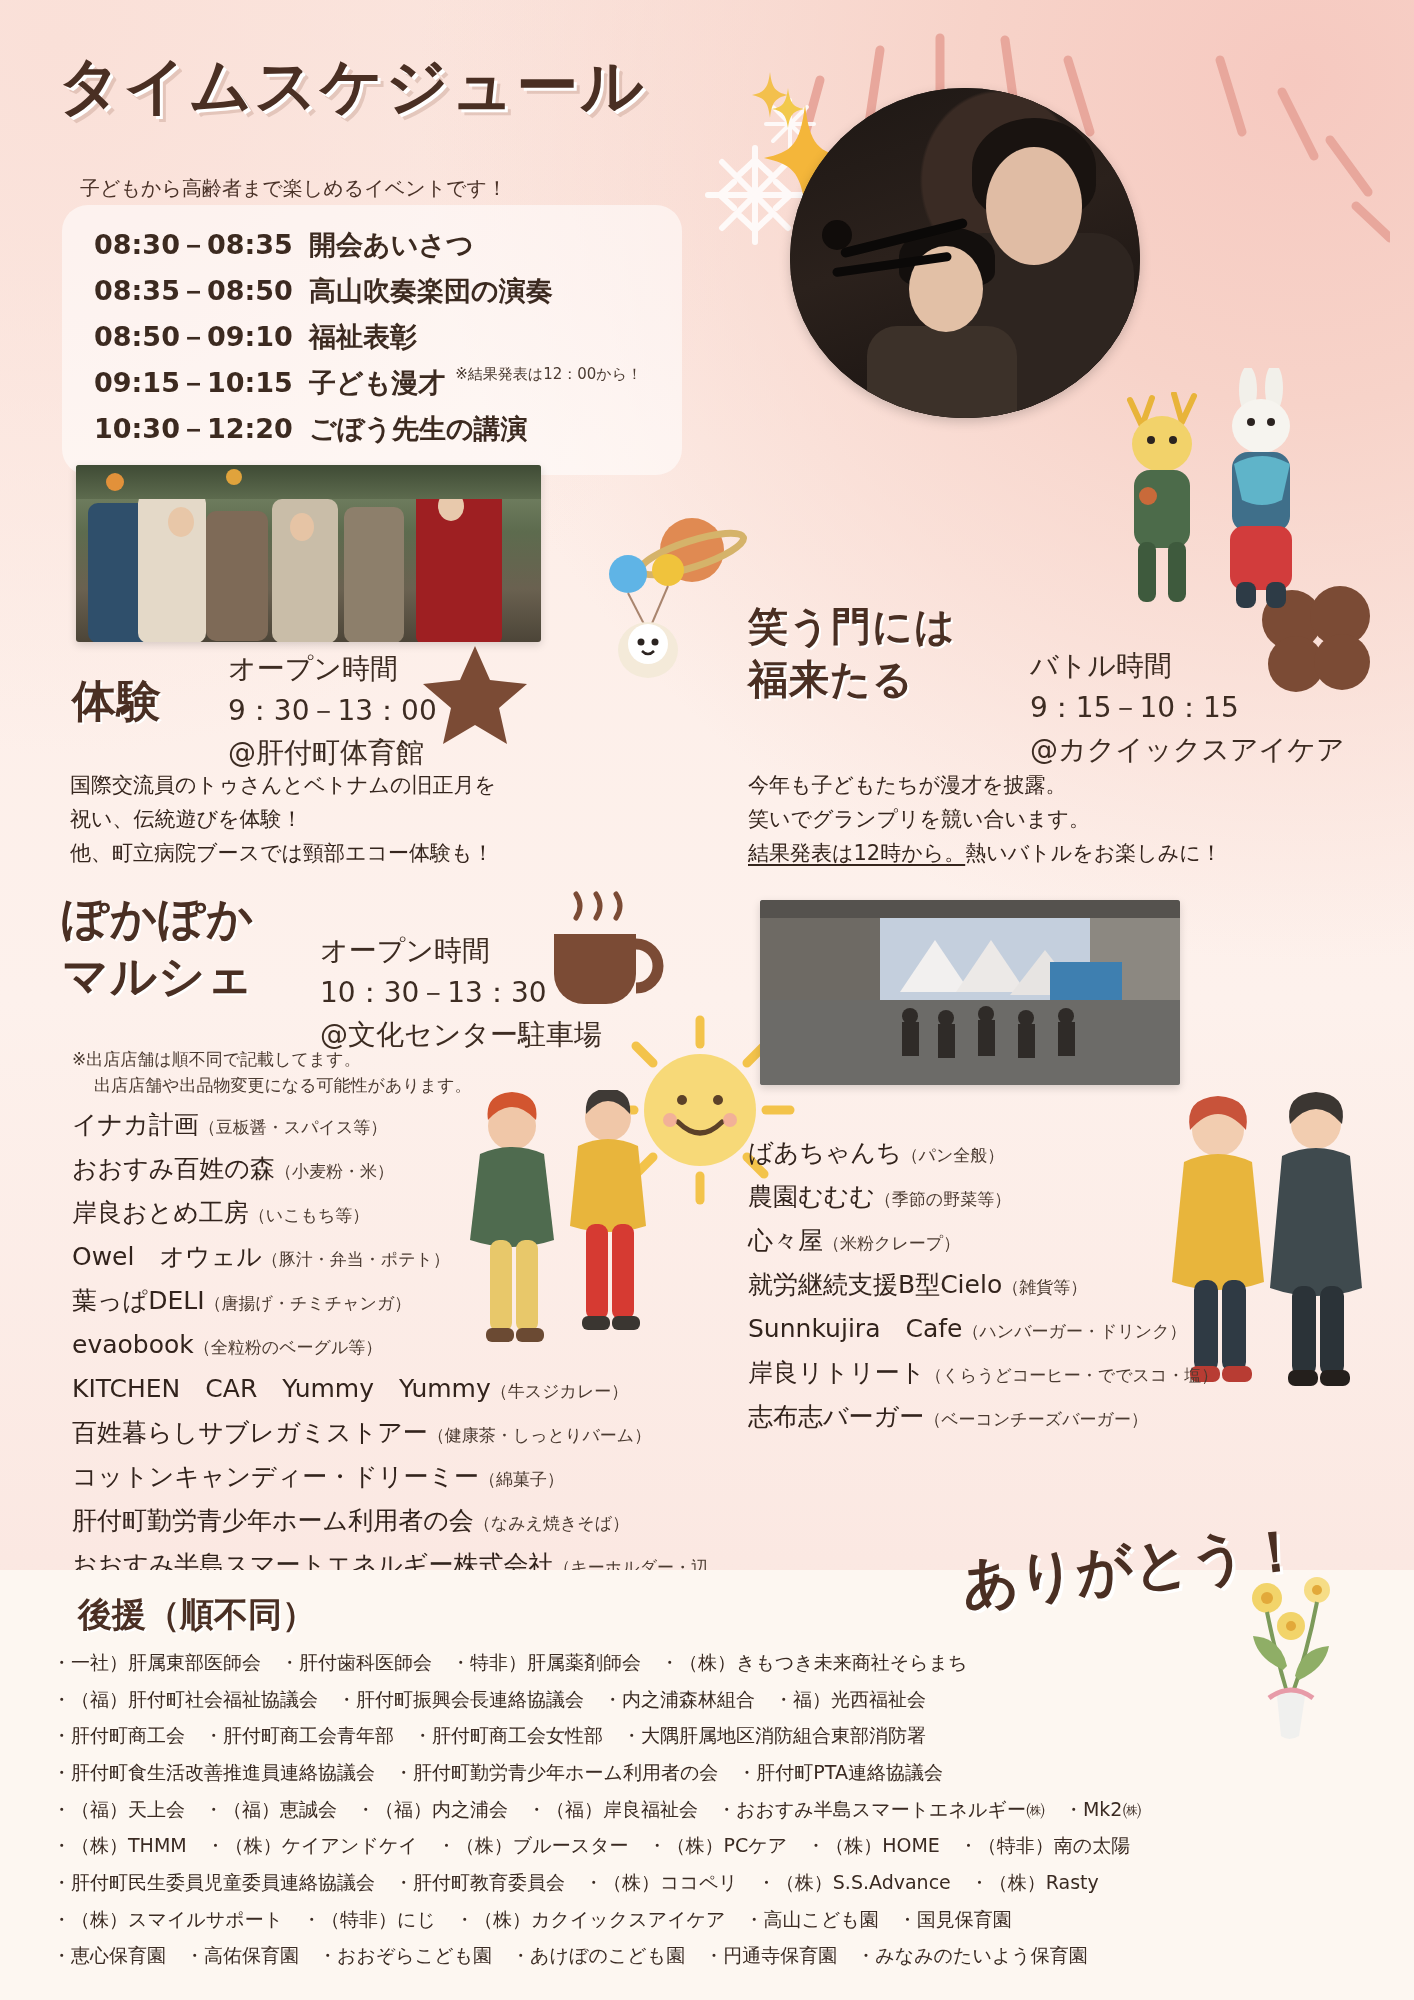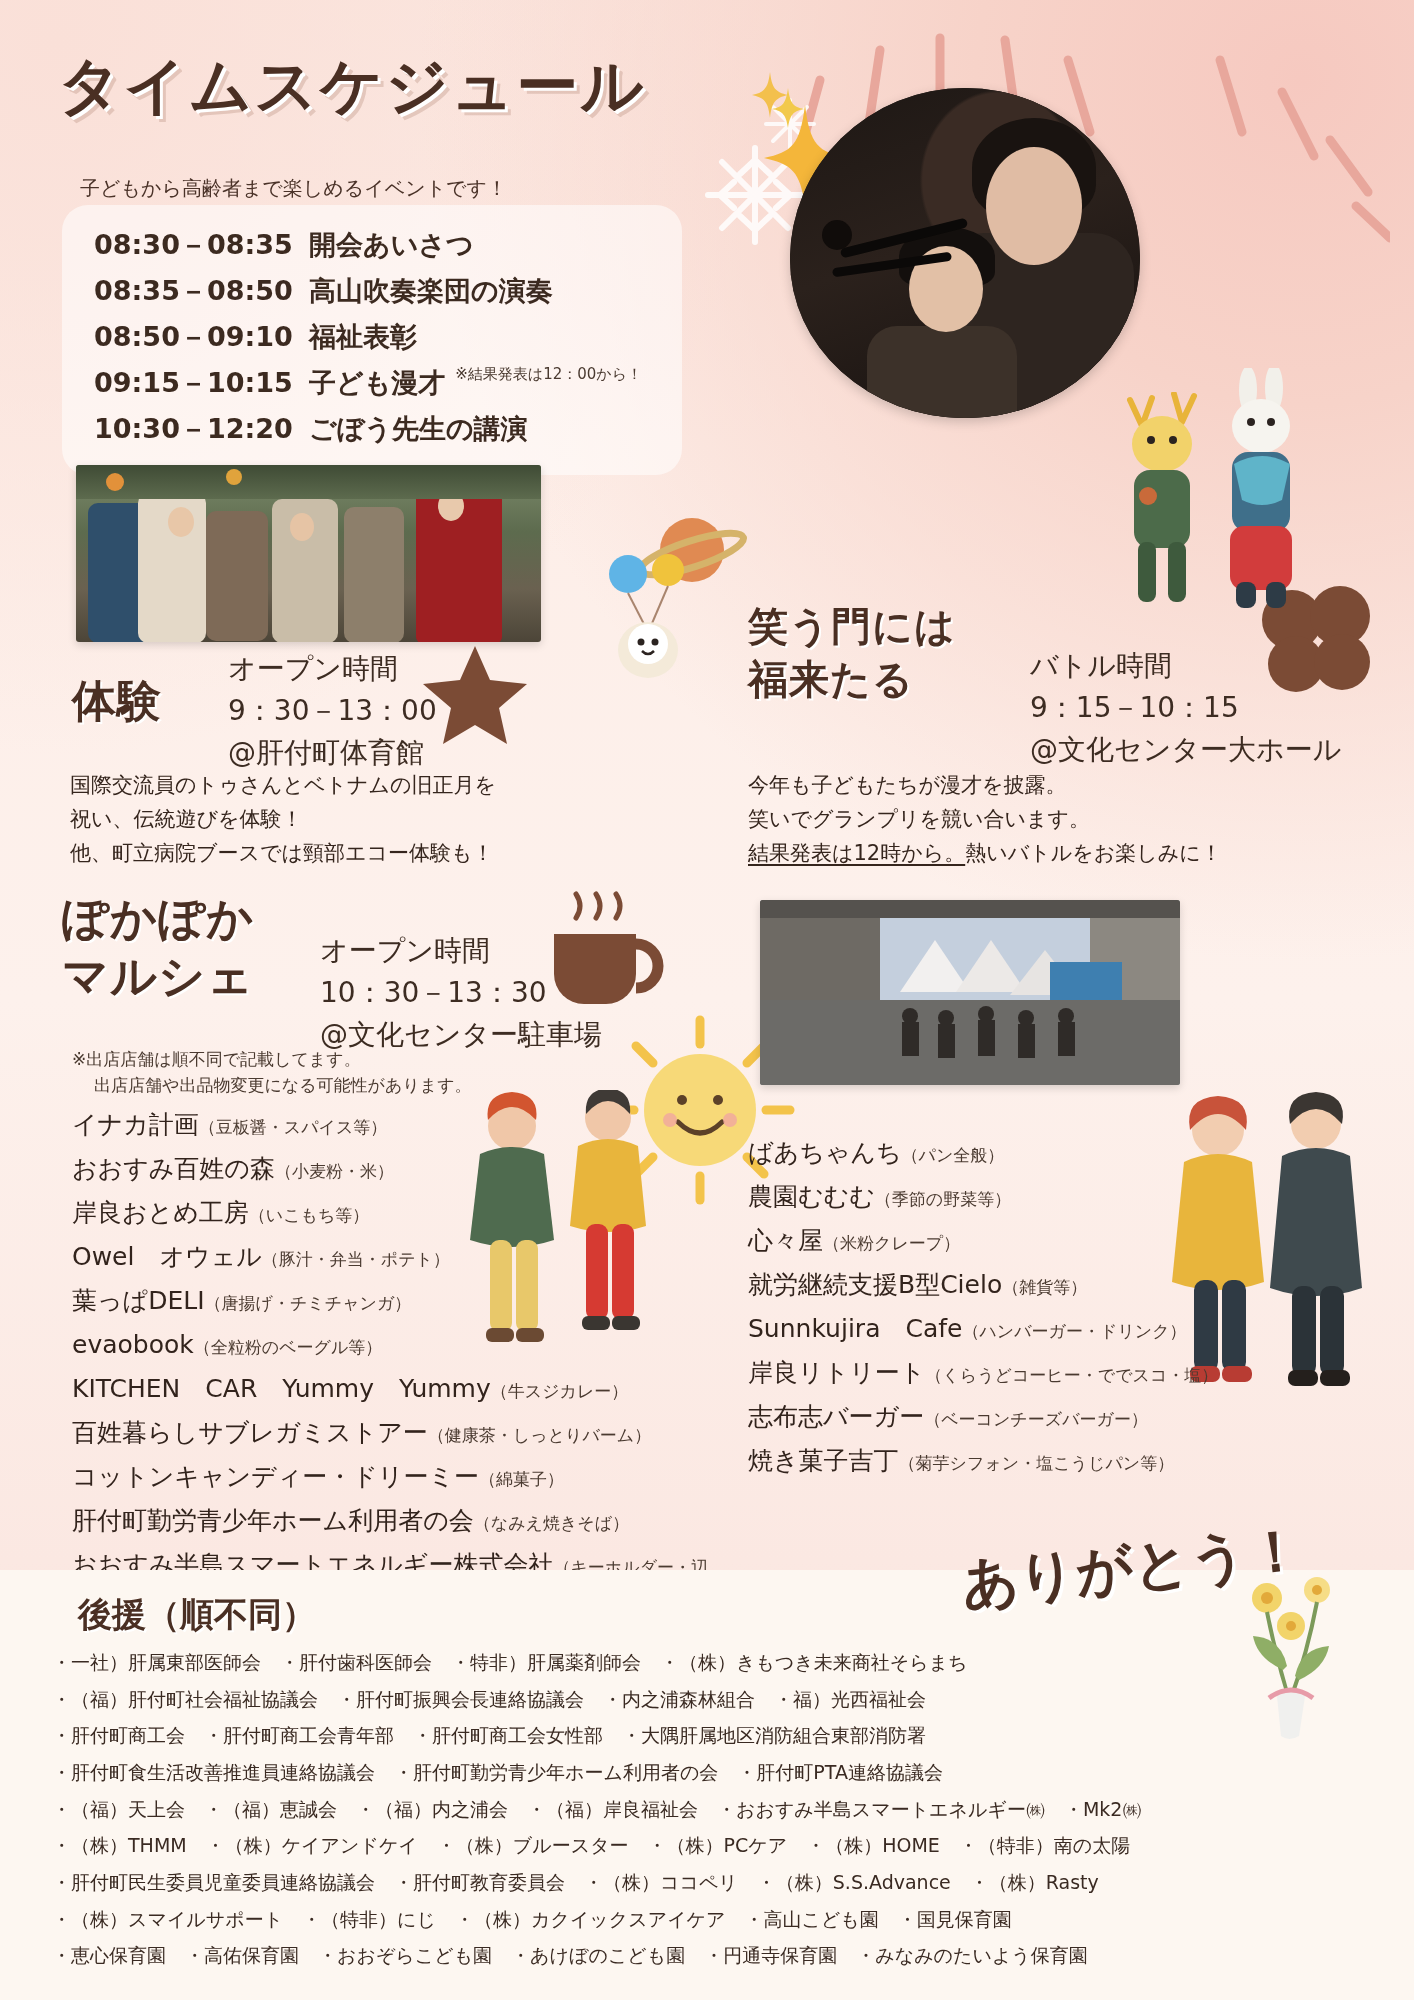--- a/index.html
+++ b/index.html
@@ -301,21 +301,21 @@
     <div>他、町立病院ブースでは頸部エコー体験も！</div>
   </div>
 
   <div class="sec-warau h-brown">
     <div>笑う門には</div>
     <div>福来たる</div>
   </div>
   <div class="meta meta-warau">
     <div>バトル時間</div>
     <div>9：15－10：15</div>
-    <div>@文化センター大ホール</div>
+    <div>@カクイックスアイケア</div>
   </div>
   <div class="body-text body-warau">
     <div>今年も子どもたちが漫才を披露。</div>
     <div>笑いでグランプリを競い合います。</div>
     <div>
       <span class="underline">結果発表は12時から。</span><span>熱いバトルをお楽しみに！</span>
     </div>
   </div>
 
   <div class="sec-poka h-brown">
@@ -432,21 +432,20 @@
   </div>
 
   <div class="vendors v-right">
     <div class="v-item"><span>ばあちゃんち</span><span class="sm">（パン全般）</span></div>
     <div class="v-item"><span>農園むむむ</span><span class="sm">（季節の野菜等）</span></div>
     <div class="v-item"><span>心々屋</span><span class="sm">（米粉クレープ）</span></div>
     <div class="v-item"><span>就労継続支援B型Cielo</span><span class="sm">（雑貨等）</span></div>
     <div class="v-item"><span>Sunnkujira　Cafe</span><span class="sm">（ハンバーガー・ドリンク）</span></div>
     <div class="v-item"><span>岸良リトリート</span><span class="sm">（くらうどコーヒー・ででスコ・塩）</span></div>
     <div class="v-item"><span>志布志バーガー</span><span class="sm">（ベーコンチーズバーガー）</span></div>
-    <div class="v-item"><span>焼き菓子吉丁</span><span class="sm">（菊芋シフォン・塩こうじパン等）</span></div>
   </div>
 
   <div class="footer">
     <div class="arigatou">
       <span>ありがとう！</span>
     </div>
     <svg class="deco" style="left:1225px;top:0px;width:140px;height:180px;">
       <circle cx="42" cy="28" r="15" fill="#f2d46a"></circle>
         <circle cx="42" cy="28" r="6" fill="#e2a93a"></circle>
       <circle cx="92" cy="20" r="13" fill="#f6dd86"></circle>

